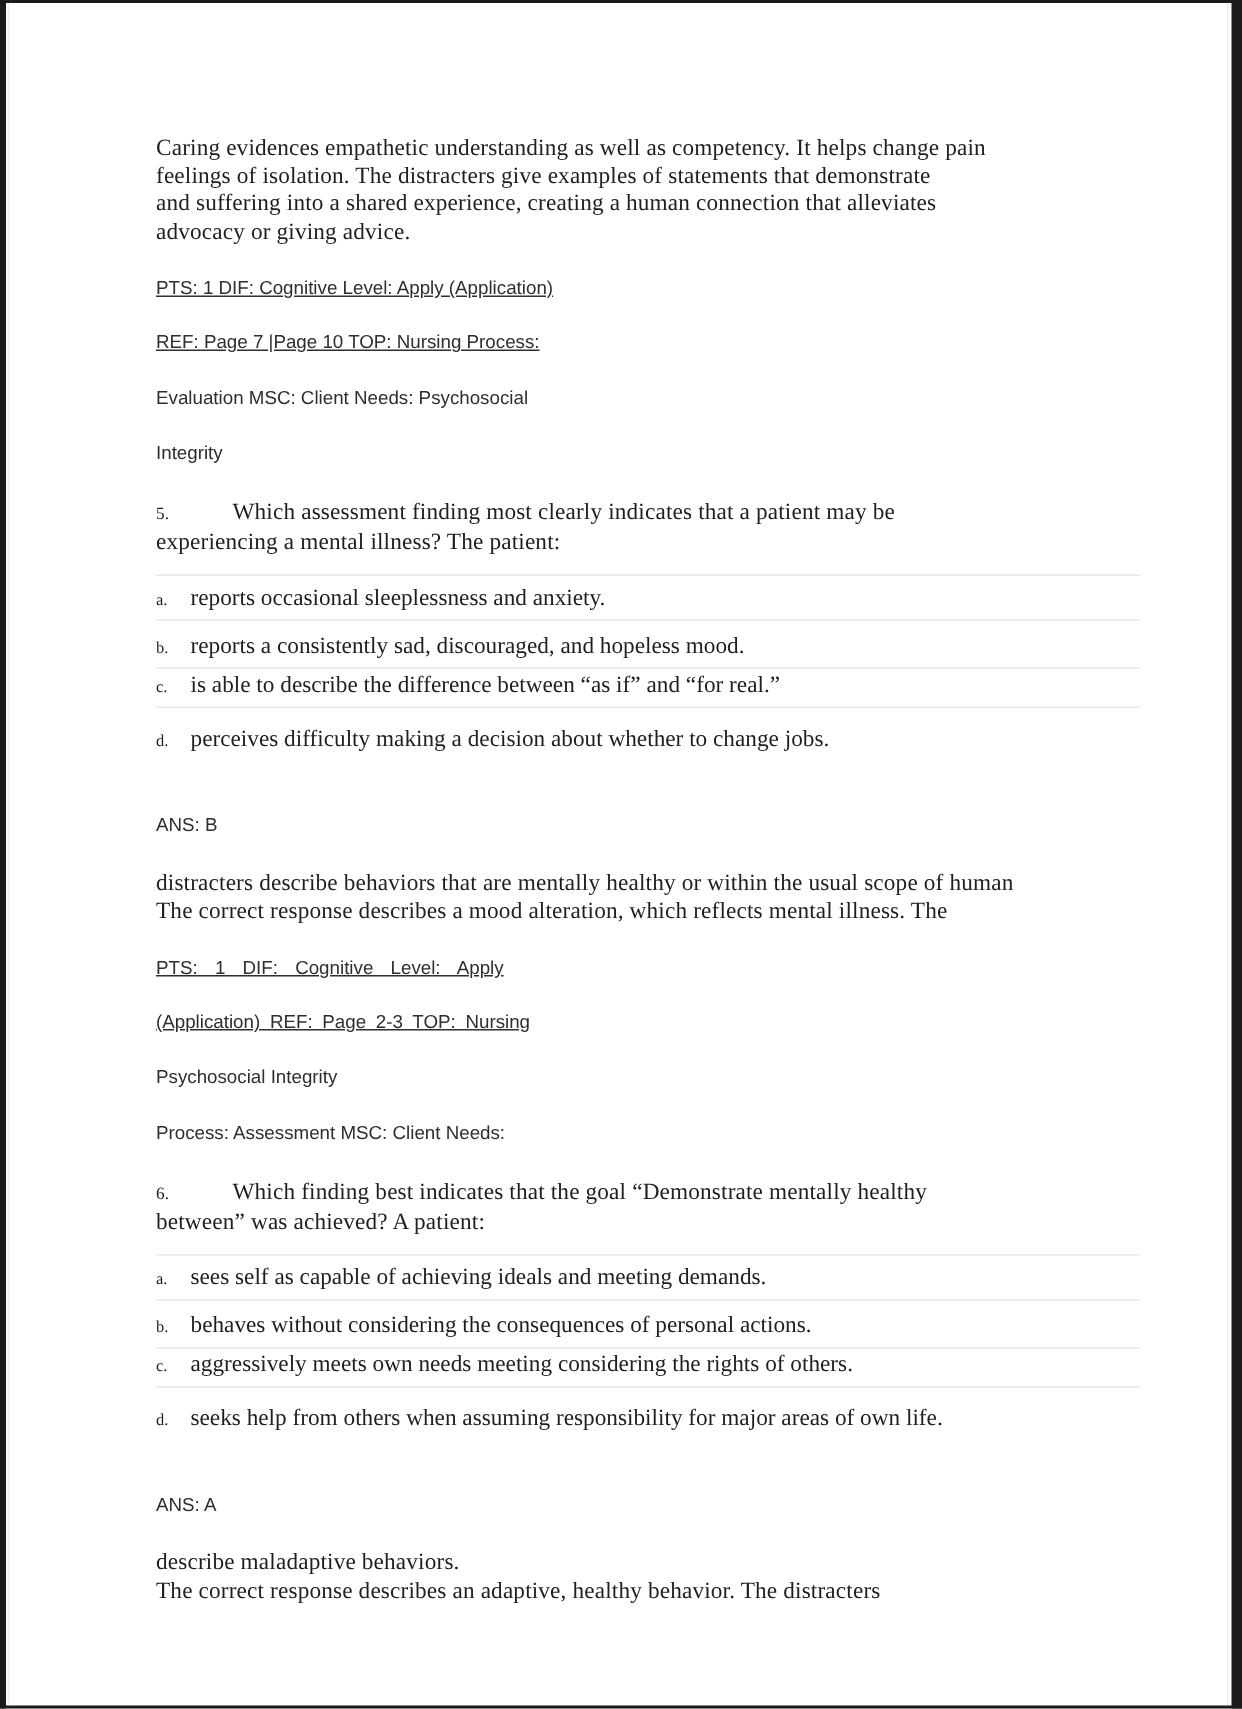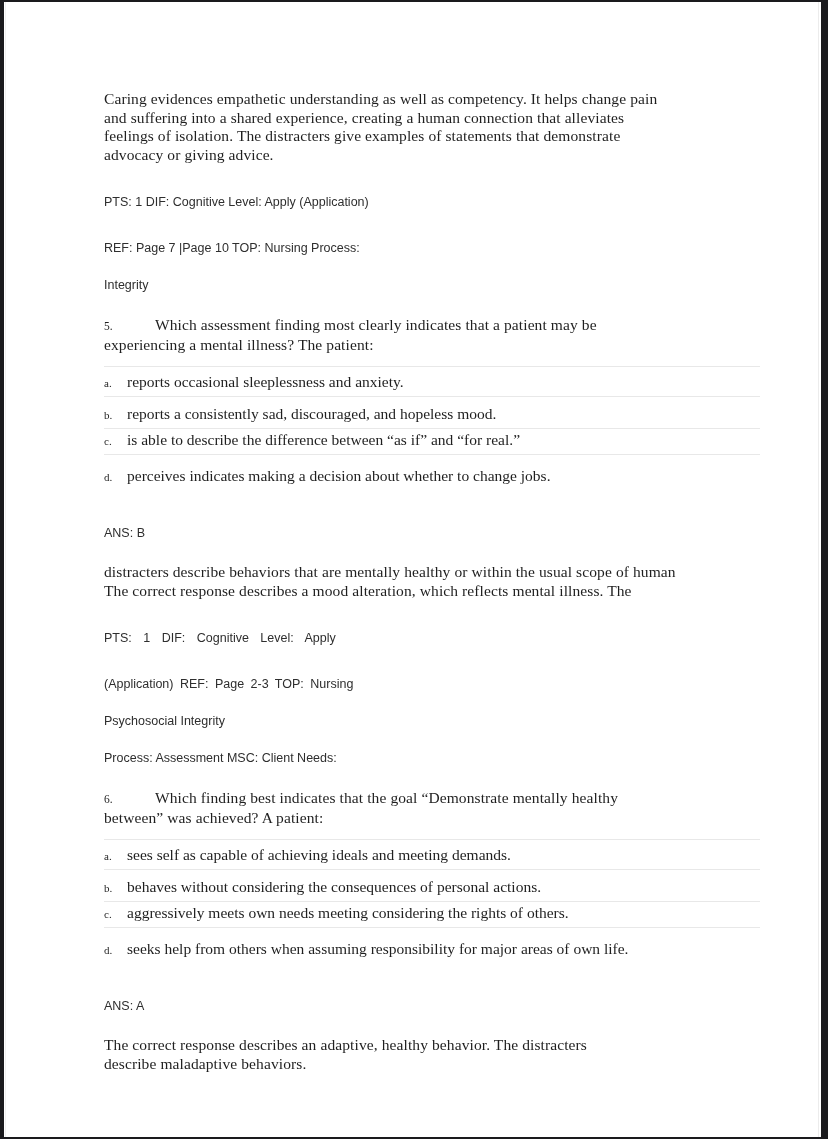--- a/index.html
+++ b/index.html
@@ -31,21 +31,21 @@
     white-space: nowrap;
     letter-spacing: 0.1px;
   }
   .meta-line {
     font-family: "Liberation Sans", "DejaVu Sans", sans-serif;
     font-size: 12.5px;
     line-height: 15px;
     color: #2e2e2e;
     white-space: nowrap;
   }
-  .mt-21 { margin-top: 31px; }
+  .mt-21 { margin-top: 21px; text-decoration: underline; }
   .mt-22 { margin-top: 22px; }
   .mt-23 { margin-top: 23px; }
   .mt-24 { margin-top: 40px; }
   .ws-wide { word-spacing: 8px; }
   .ws-med  { word-spacing: 3px; }
 
   .stem .qnum {
     display: inline-block;
     width: 51px;
     font-size: 11.5px;
@@ -76,28 +76,29 @@
 <div class="edge edge-bottom"></div>
 <div class="edge edge-left"></div>
 <div class="edge edge-right"></div>
 <div class="edge-left-hairline"></div>
 <div class="edge-right-hairline"></div>
 
 <div class="content">
 
   <div>
     <div class="serif-line">Caring evidences empathetic understanding as well as competency. It helps change pain</div>
+    <div class="serif-line">feelings of isolation. The distracters give examples of statements that demonstrate</div>
     <div class="serif-line">and suffering into a shared experience, creating a human connection that alleviates</div>
-    <div class="serif-line">feelings of isolation. The distracters give examples of statements that demonstrate</div>
     <div class="serif-line">advocacy or giving advice.</div>
   </div>
 
   <div>
     <div class="meta-line mt-21">PTS: 1 DIF: Cognitive Level: Apply (Application)</div>
     <div class="meta-line mt-21">REF: Page 7 |Page 10 TOP: Nursing Process:</div>
+    <div class="meta-line mt-22">Evaluation MSC: Client Needs: Psychosocial</div>
     <div class="meta-line mt-22">Integrity</div>
   </div>
 
   <div>
     <div class="stem mt-23">
       <div class="serif-line"><span class="qnum">5.</span><span>Which assessment finding most clearly indicates that a patient may be</span></div>
       <div class="serif-line">experiencing a mental illness? The patient:</div>
     </div>
     <div class="options">
       <div class="opt opt-a">
@@ -107,21 +108,21 @@
       <div class="opt opt-b">
           <span class="letter">b.</span>
           <span>reports a consistently sad, discouraged, and hopeless mood.</span>
         </div>
       <div class="opt opt-c">
           <span class="letter">c.</span>
           <span>is able to describe the difference between “as if” and “for real.”</span>
         </div>
       <div class="opt opt-d">
           <span class="letter">d.</span>
-          <span>perceives indicates making a decision about whether to change jobs.</span>
+          <span>perceives difficulty making a decision about whether to change jobs.</span>
         </div>
     </div>
     <div class="meta-line mt-24">ANS: B</div>
     <div class="mt-22">
       <div class="serif-line">distracters describe behaviors that are mentally healthy or within the usual scope of human</div>
       <div class="serif-line">The correct response describes a mood alteration, which reflects mental illness. The</div>
     </div>
   </div>
 
   <div>
@@ -149,18 +150,18 @@
           <span class="letter">c.</span>
           <span>aggressively meets own needs meeting considering the rights of others.</span>
         </div>
       <div class="opt opt-d">
           <span class="letter">d.</span>
           <span>seeks help from others when assuming responsibility for major areas of own life.</span>
         </div>
     </div>
     <div class="meta-line mt-24">ANS: A</div>
     <div class="mt-22">
+      <div class="serif-line">describe maladaptive behaviors.</div>
       <div class="serif-line">The correct response describes an adaptive, healthy behavior. The distracters</div>
-      <div class="serif-line">describe maladaptive behaviors.</div>
     </div>
   </div>
 
 </div>
 
 </body></html>

